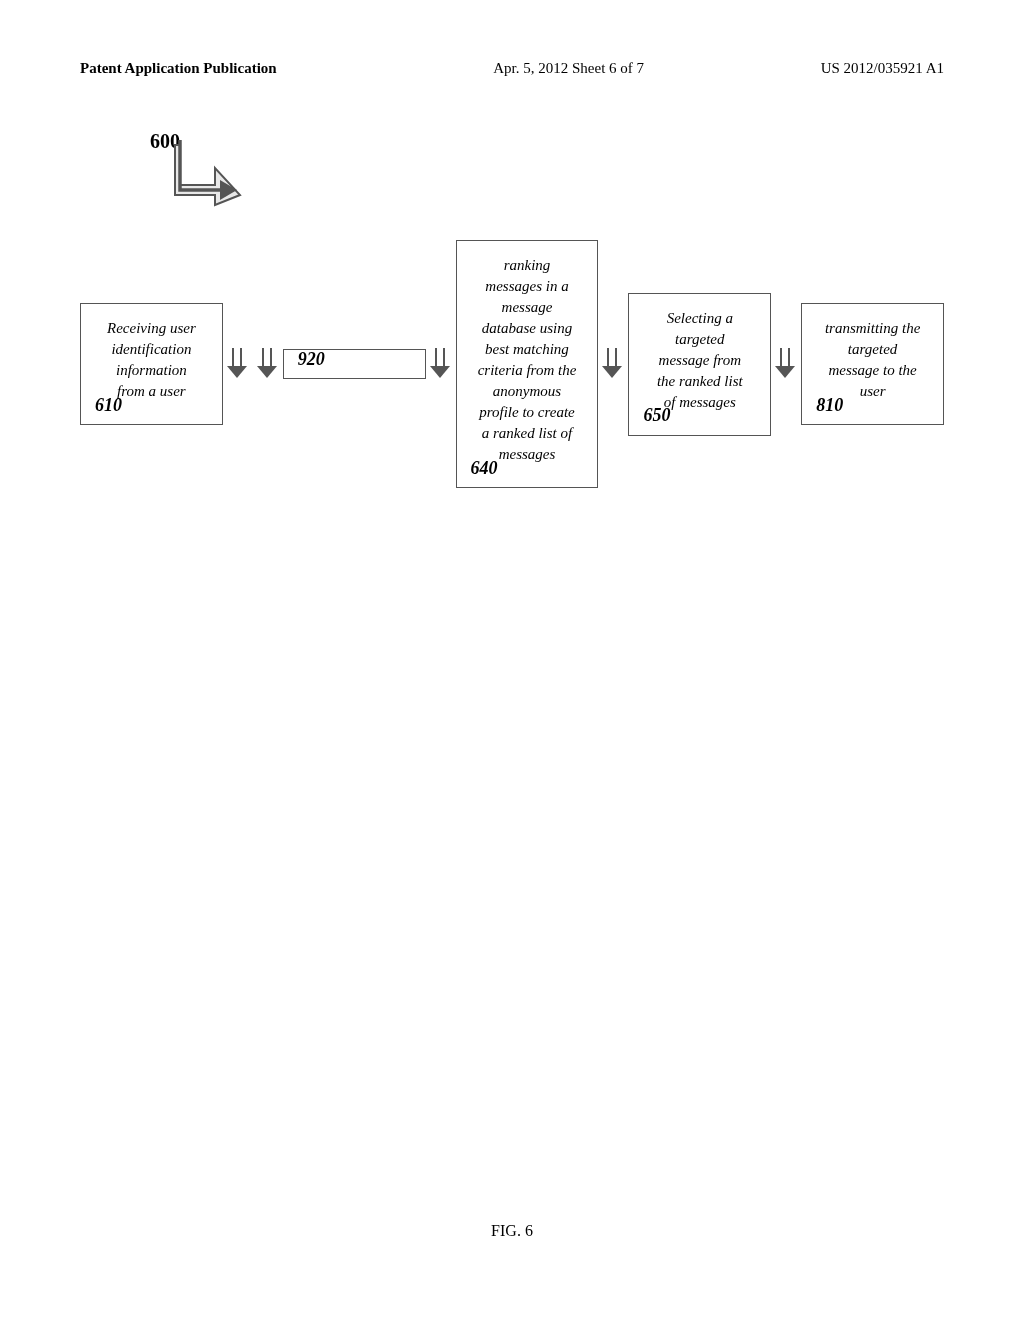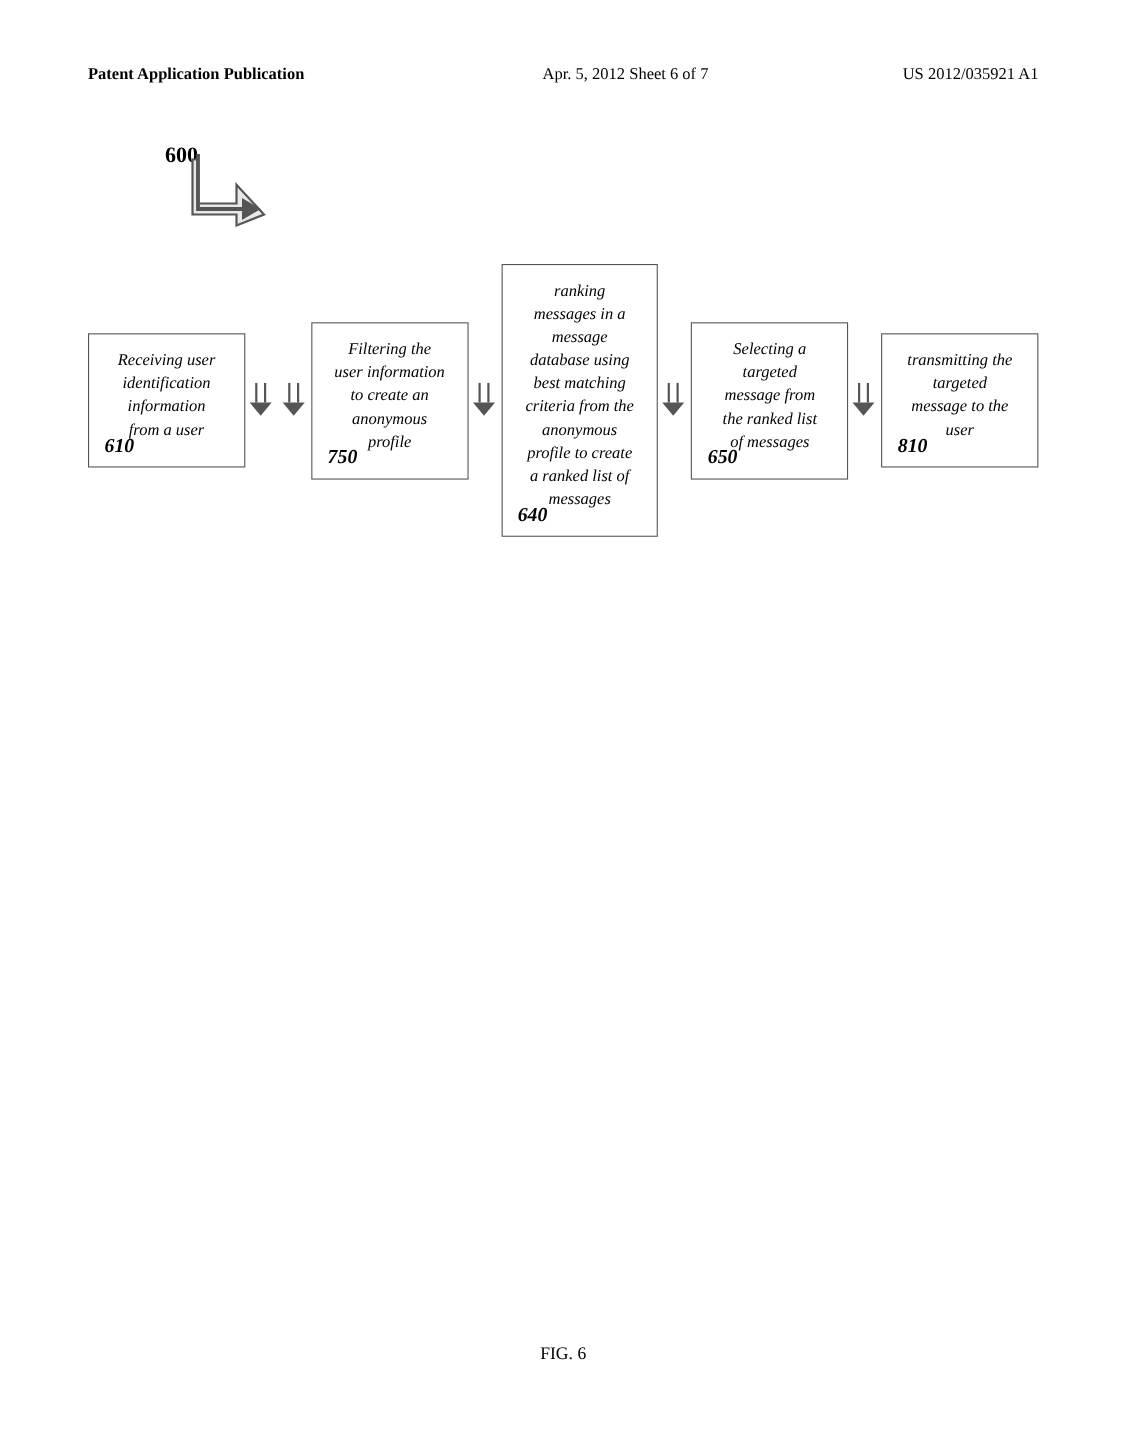--- a/index.html
+++ b/index.html
@@ -172,22 +172,21 @@
 
     <div class="arrow-down">
       <svg width="30" height="32" viewBox="0 0 30 32">
         <line x1="10" y1="0" x2="10" y2="18" stroke="#555" stroke-width="2"></line>
         <line x1="18" y1="0" x2="18" y2="18" stroke="#555" stroke-width="2"></line>
         <polygon points="4,18 24,18 14,30" fill="#555"></polygon>
       </svg>
     </div>
 
     <div class="flow-box">
-      <span class="box-text">Filtering the user information to create an anonymous profile</span>
-      <span class="flow-box-label">750</span>
+      <span class="flow-box-label">920</span>
     </div>
 
     <div class="arrow-down">
       <svg width="30" height="32" viewBox="0 0 30 32">
         <line x1="10" y1="0" x2="10" y2="18" stroke="#555" stroke-width="2"></line>
         <line x1="18" y1="0" x2="18" y2="18" stroke="#555" stroke-width="2"></line>
         <polygon points="4,18 24,18 14,30" fill="#555"></polygon>
       </svg>
     </div>
 

